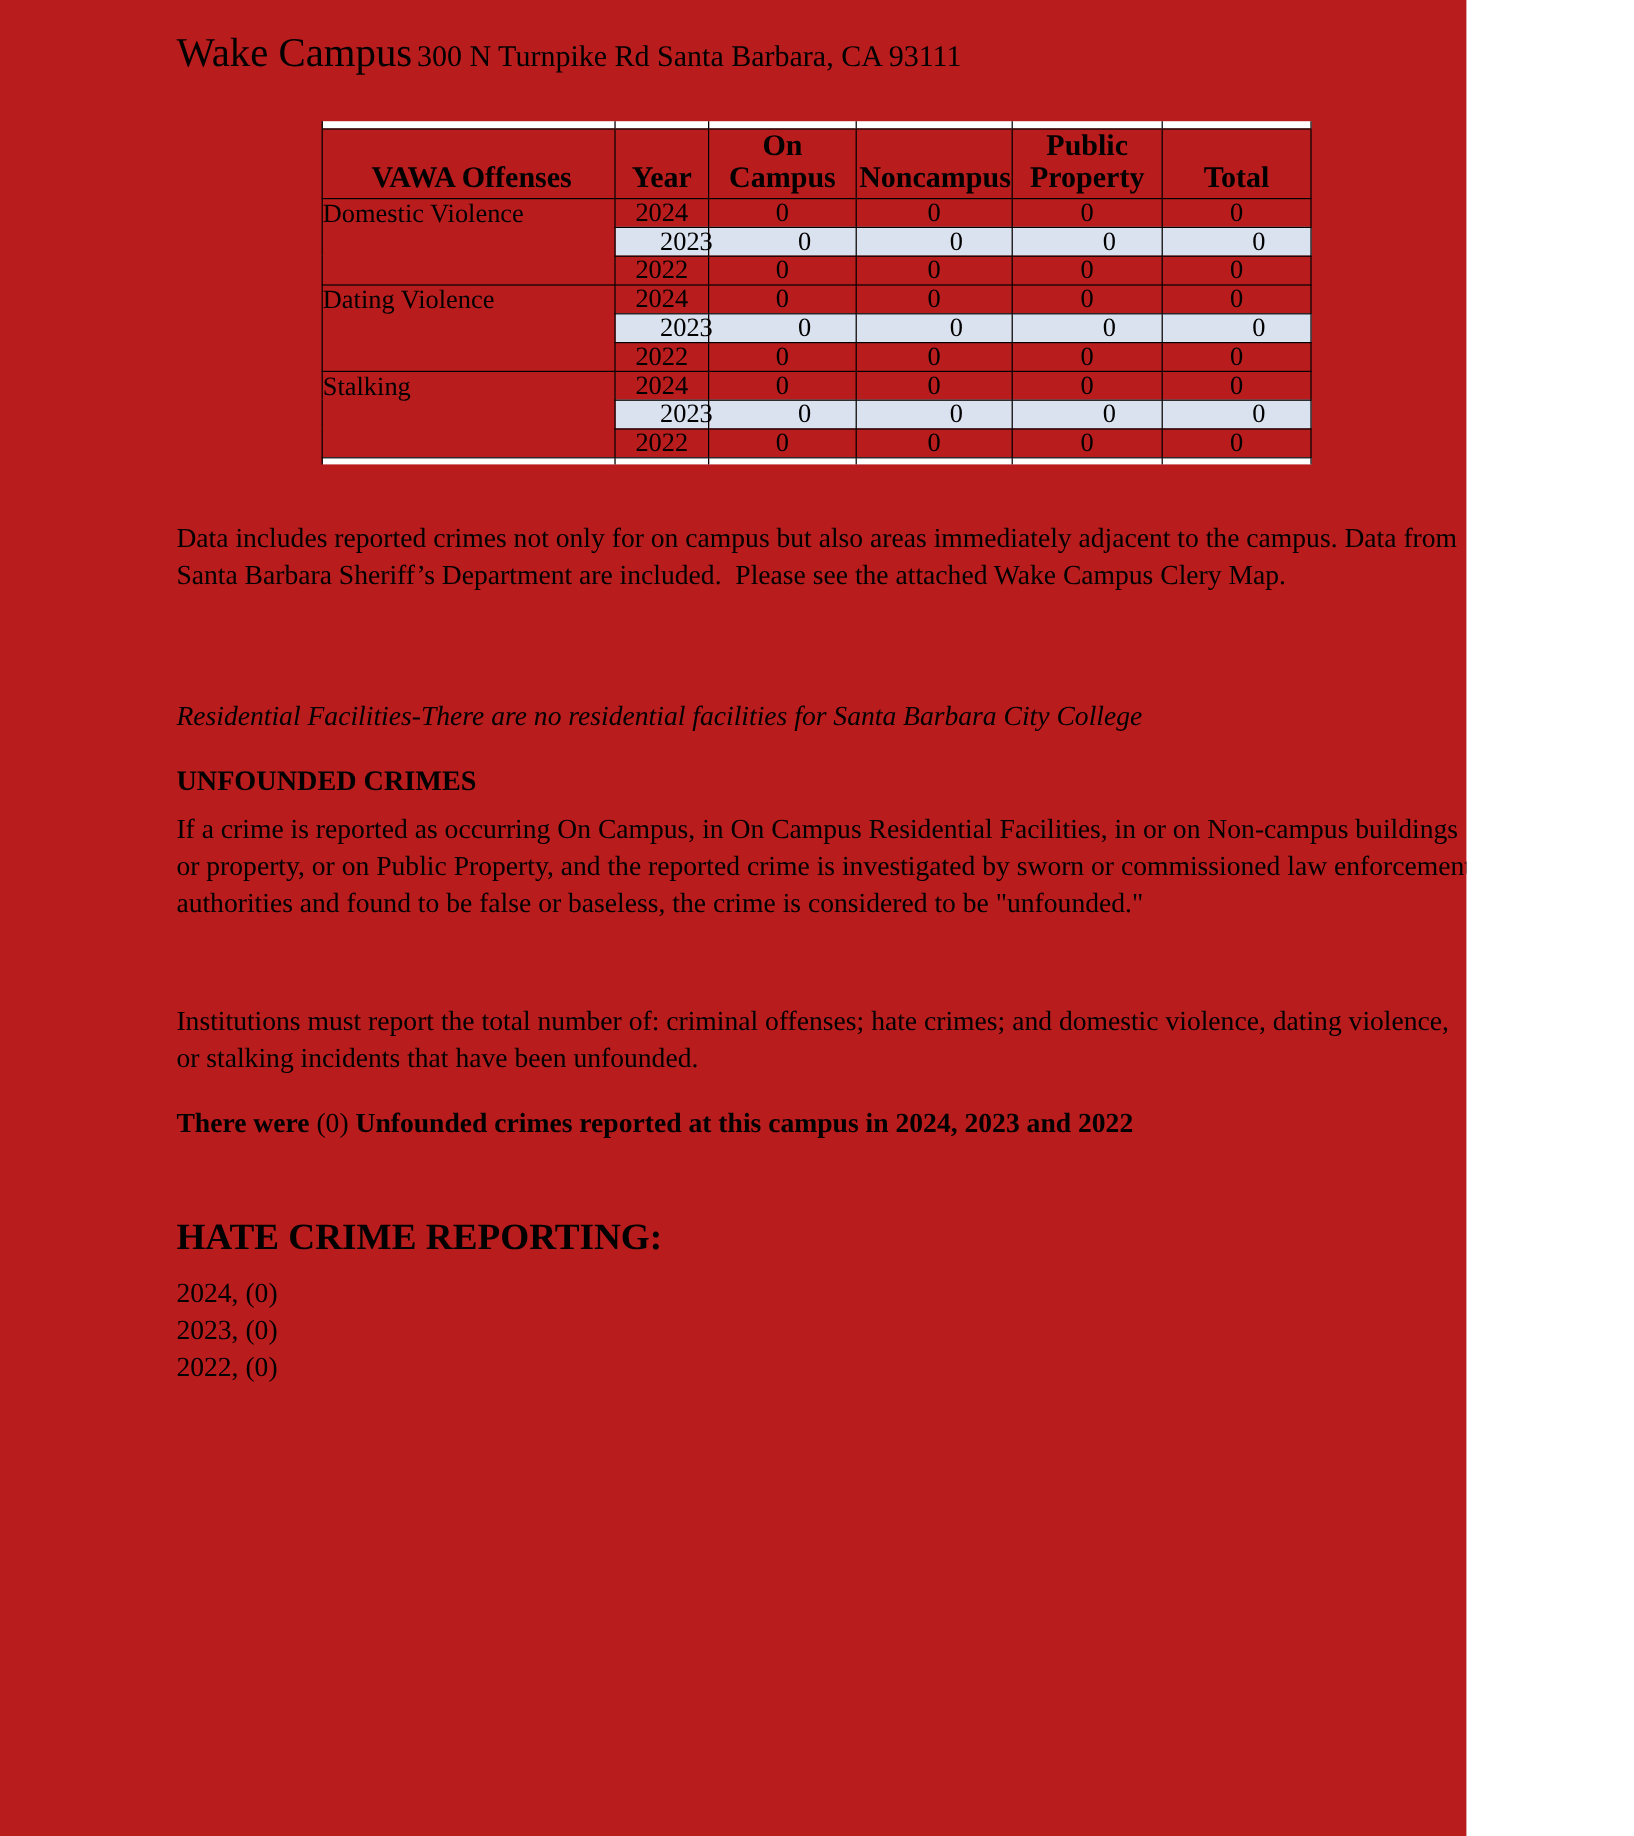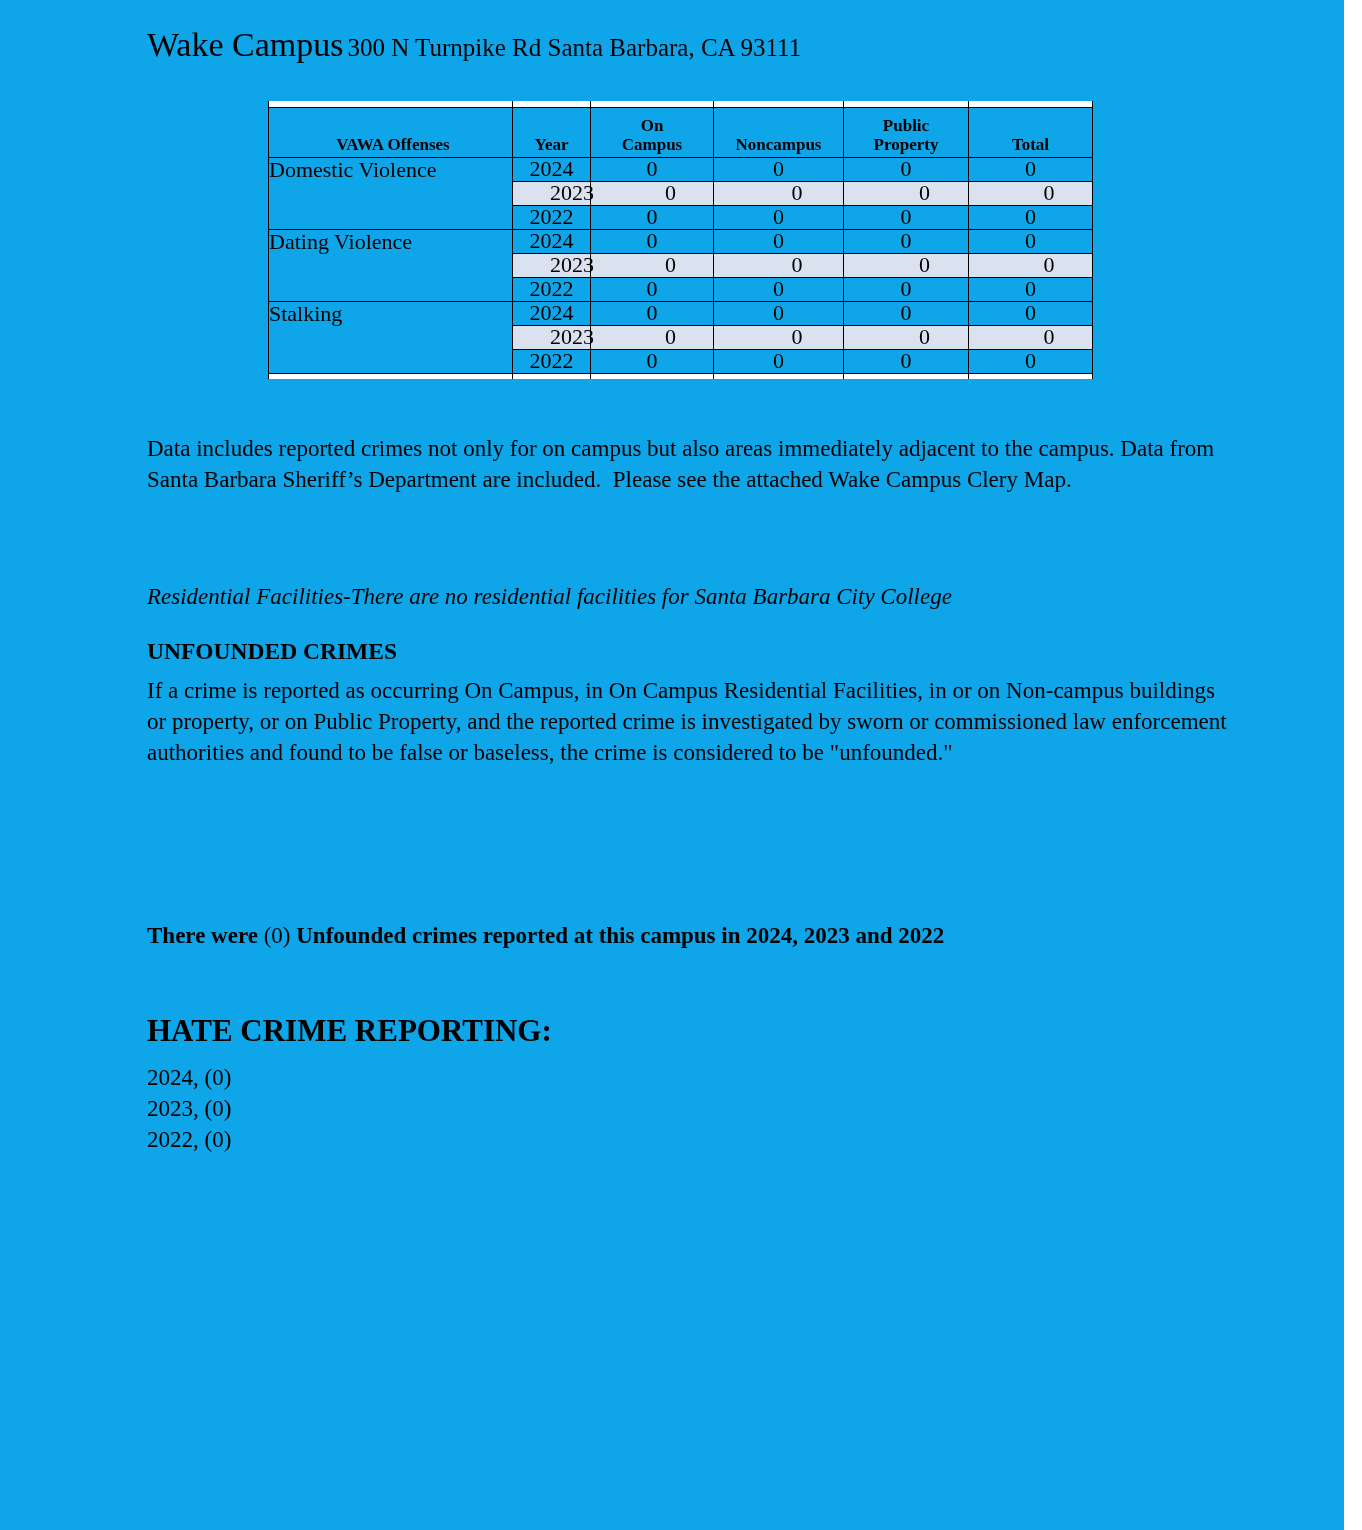--- a/index.html
+++ b/index.html
@@ -1,21 +1,21 @@
 <!DOCTYPE html>
 <html style="--shade: #dbe2ef;"><head>
 <meta charset="utf-8">
 <style>
   * { box-sizing: border-box; }
   html, body { margin: 0; padding: 0; background: #ffffff; }
   .page {
     position: relative;
-    width: 1344px;
+    width: 1222px;
     height: 1530px;
-    background: #0ea5e9;
+    background: #b91c1c;
     color: #000000;
     font-family: "Liberation Serif", "DejaVu Serif", serif;
     overflow: hidden;
   }
 
   
   .doc-header { position: absolute; left: 147px; top: 26px; white-space: nowrap; }
   .doc-title { font-size: 34px; }
   .doc-address { font-size: 25px; }
 
@@ -23,21 +23,21 @@
   .table-wrap { position: absolute; left: 268px; top: 101px; }
   table.vawa {
     border-collapse: collapse;
     table-layout: fixed;
     width: 824px;
     font-size: 22px;
   }
   table.vawa th, table.vawa td { border: 1px solid #000; }
   table.vawa th {
     font-weight: bold;
-    font-size: 17px;
+    font-size: 25px;
     vertical-align: bottom;
     text-align: center;
     padding: 0 2px 2px 2px;
     height: 50px;
     white-space: pre-line;
     line-height: 1.1;
   }
   table.vawa th.offenses { text-align: center; padding-left: 7px; }
   table.vawa tbody td {
     height: 24px;
@@ -196,20 +196,21 @@
   </div>
 
   <p class="tblock pre p-data-note">Data includes reported crimes not only for on campus but also areas immediately adjacent to the campus. Data from Santa Barbara Sheriff’s Department are included.  Please see the attached Wake Campus Clery Map.</p>
 
   <p class="tblock i p-residential">Residential Facilities-There are no residential facilities for Santa Barbara City College</p>
 
   <p class="tblock b h-unfounded">UNFOUNDED CRIMES</p>
 
   <p class="tblock p-unfounded">If a crime is reported as occurring On Campus, in On Campus Residential Facilities, in or on Non-campus buildings or property, or on Public Property, and the reported crime is investigated by sworn or commissioned law enforcement authorities and found to be false or baseless, the crime is considered to be "unfounded."</p>
 
+  <p class="tblock p-institutions">Institutions must report the total number of: criminal offenses; hate crimes; and domestic violence, dating violence, or stalking incidents that have been unfounded.</p>
 
   <p class="tblock b p-summary"><span>There were </span><span class="count">(0)</span><span> Unfounded crimes reported at this campus in 2024, 2023 and 2022</span></p>
 
   <p class="tblock b h-hate">HATE CRIME REPORTING:</p>
 
   <div class="tblock p-hate-years">
       <div>2024, (0)</div>
       <div>2023, (0)</div>
       <div>2022, (0)</div>
     </div>

